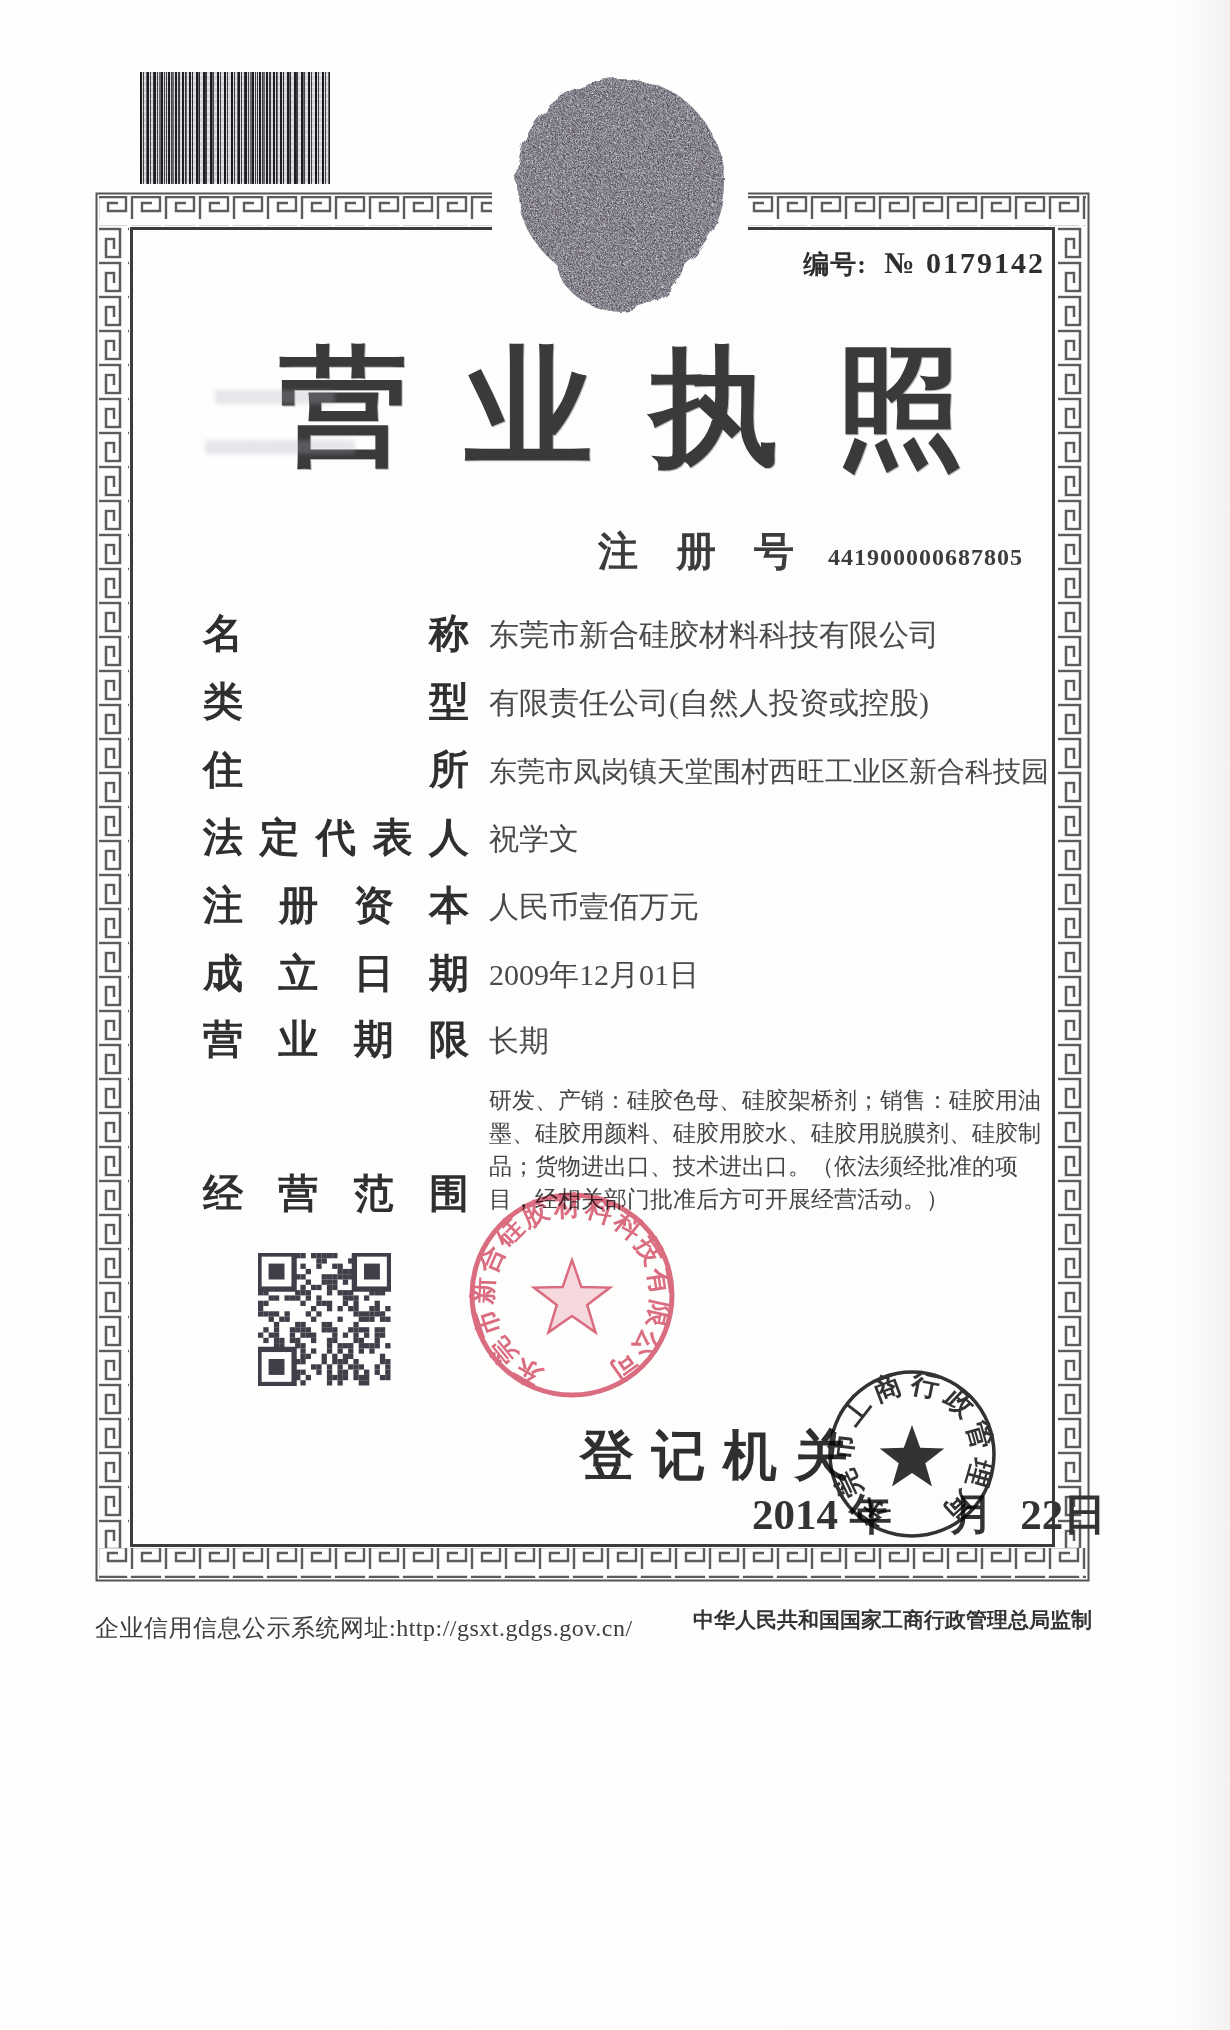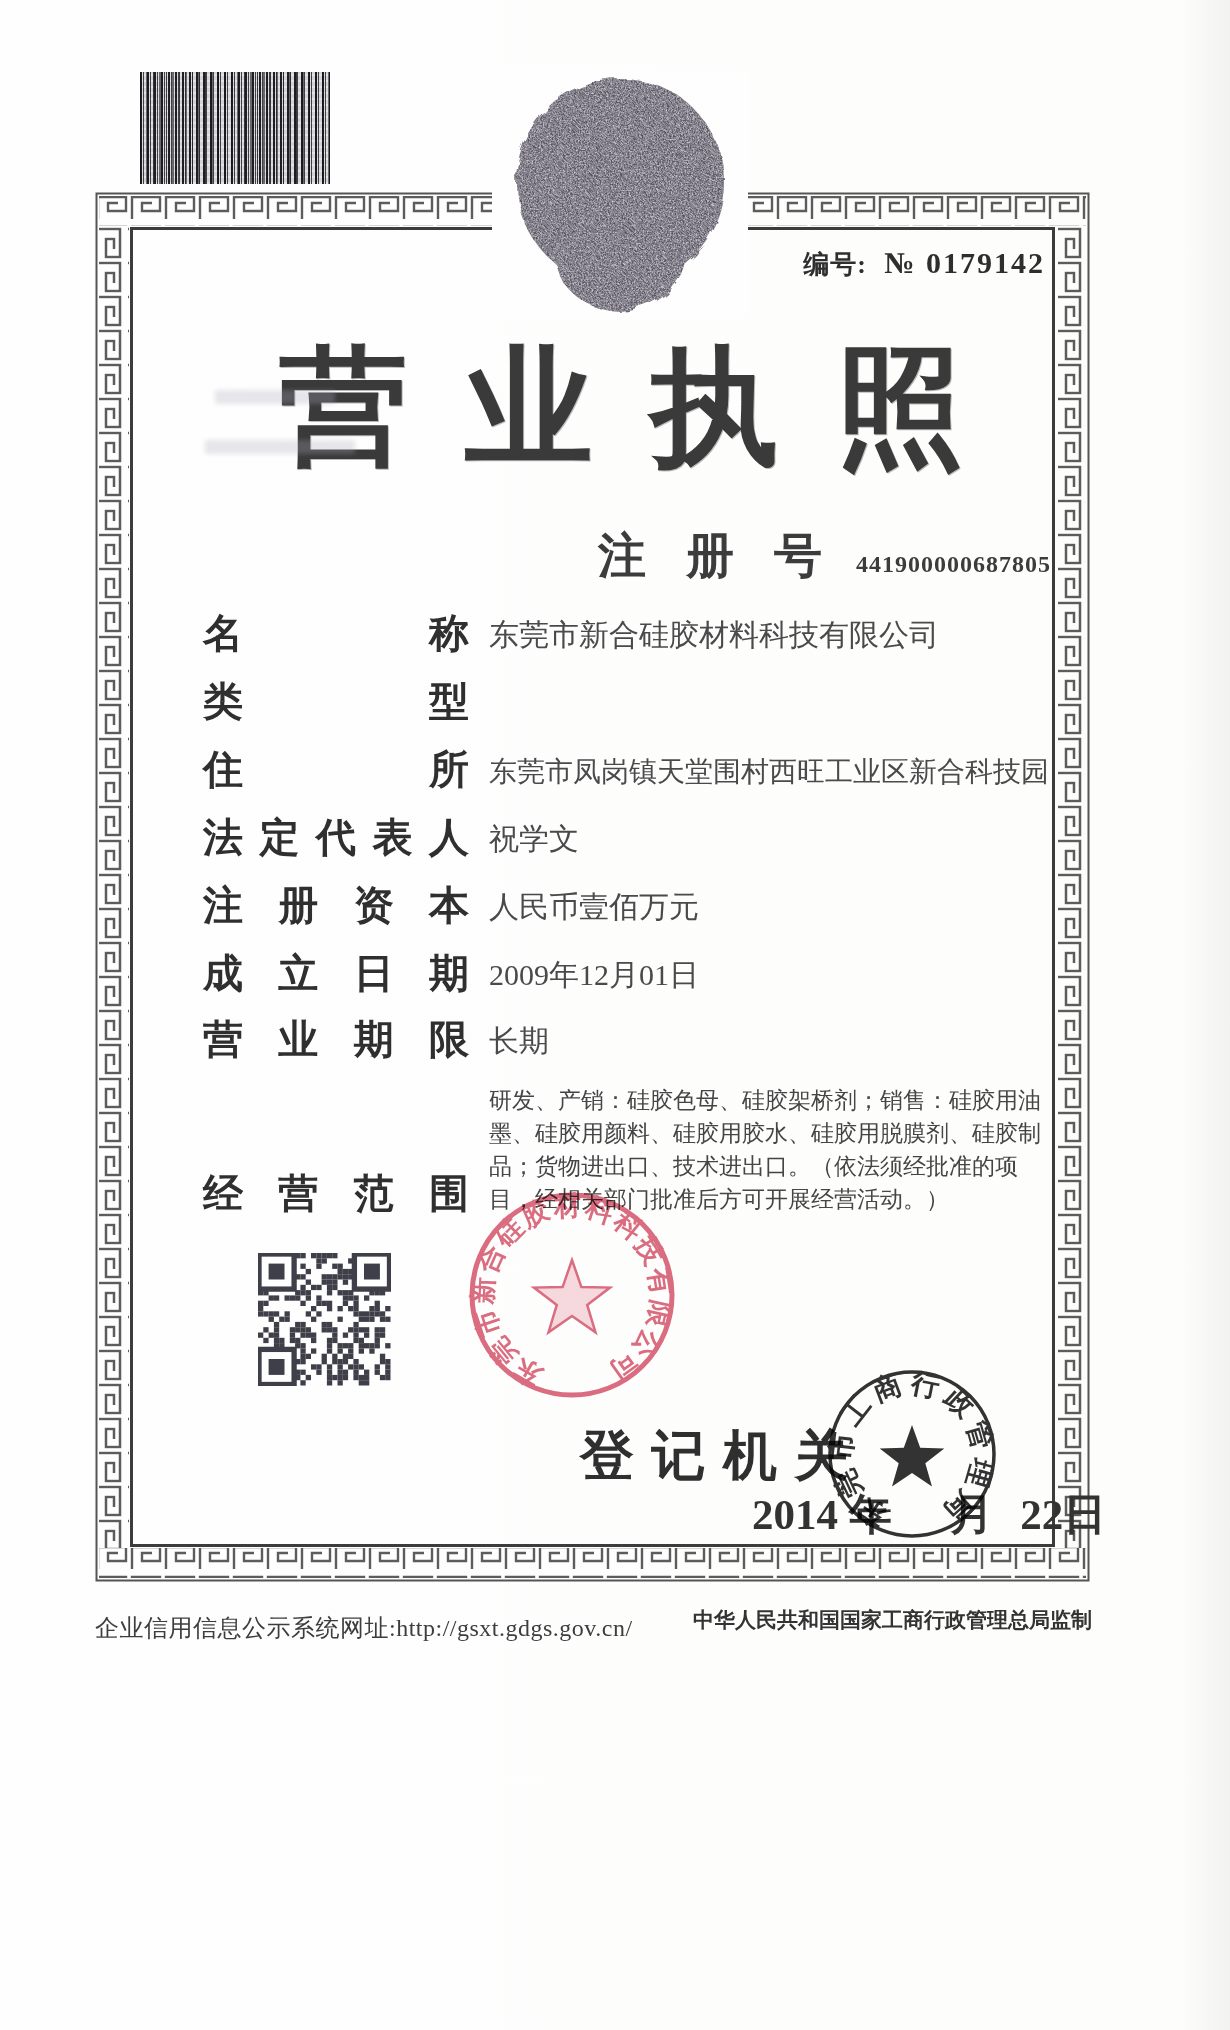--- a/index.html
+++ b/index.html
@@ -33,21 +33,21 @@
   }
   .serial .no{font-size:30px; font-weight:700; letter-spacing:2px; margin-left:10px;}
   .title{
     position:absolute; left:95px; top:318px; width:995px; margin:4px; padding-left:28px;
     text-align:center; font-family:"Liberation Sans",sans-serif;
     font-size:128px; font-weight:900; color:#3a3a3a;
     letter-spacing:6px; word-spacing:10px; z-index:3;
     text-shadow:1px 1px 0 rgba(60,60,60,.35);
   }
   .regno{position:absolute; left:598px; top:524px; z-index:3; color:#3c3c3c; white-space:nowrap;}
-  .regno .lbl{font-size:48px; letter-spacing:14px; font-weight:600;}
+  .regno .lbl{font-size:40px; letter-spacing:14px; font-weight:600;}
   .regno .val{font-size:24px; font-weight:600; letter-spacing:1px; margin-left:16px;}
   
   .fields{position:absolute; left:203px; top:612px; width:866px; height:640px; z-index:3;}
   .field-row{position:absolute; left:0; display:flex; align-items:flex-end; width:100%;}
   .f-label{
     width:266px; min-width:266px; display:flex; justify-content:space-between;
     font-size:40px; font-weight:600; color:#2f2f2f; line-height:1.1;
   }
   .f-value{
     margin-left:20px; font-size:30px; color:#4a4a4a; line-height:1.2;
@@ -155,20 +155,21 @@
           <span>名</span>
           <span>称</span>
         </div>
         <div class="f-value">东莞市新合硅胶材料科技有限公司</div>
       </div>
       <div class="field-row" style="top: 68px;">
         <div class="f-label">
           <span>类</span>
           <span>型</span>
         </div>
+        <div class="f-value">有限责任公司(自然人投资或控股)</div>
       </div>
       <div class="field-row" style="top: 136px;">
         <div class="f-label">
           <span>住</span>
           <span>所</span>
         </div>
         <div class="f-value tight">东莞市凤岗镇天堂围村西旺工业区新合科技园</div>
       </div>
       <div class="field-row" style="top: 204px;">
         <div class="f-label">

